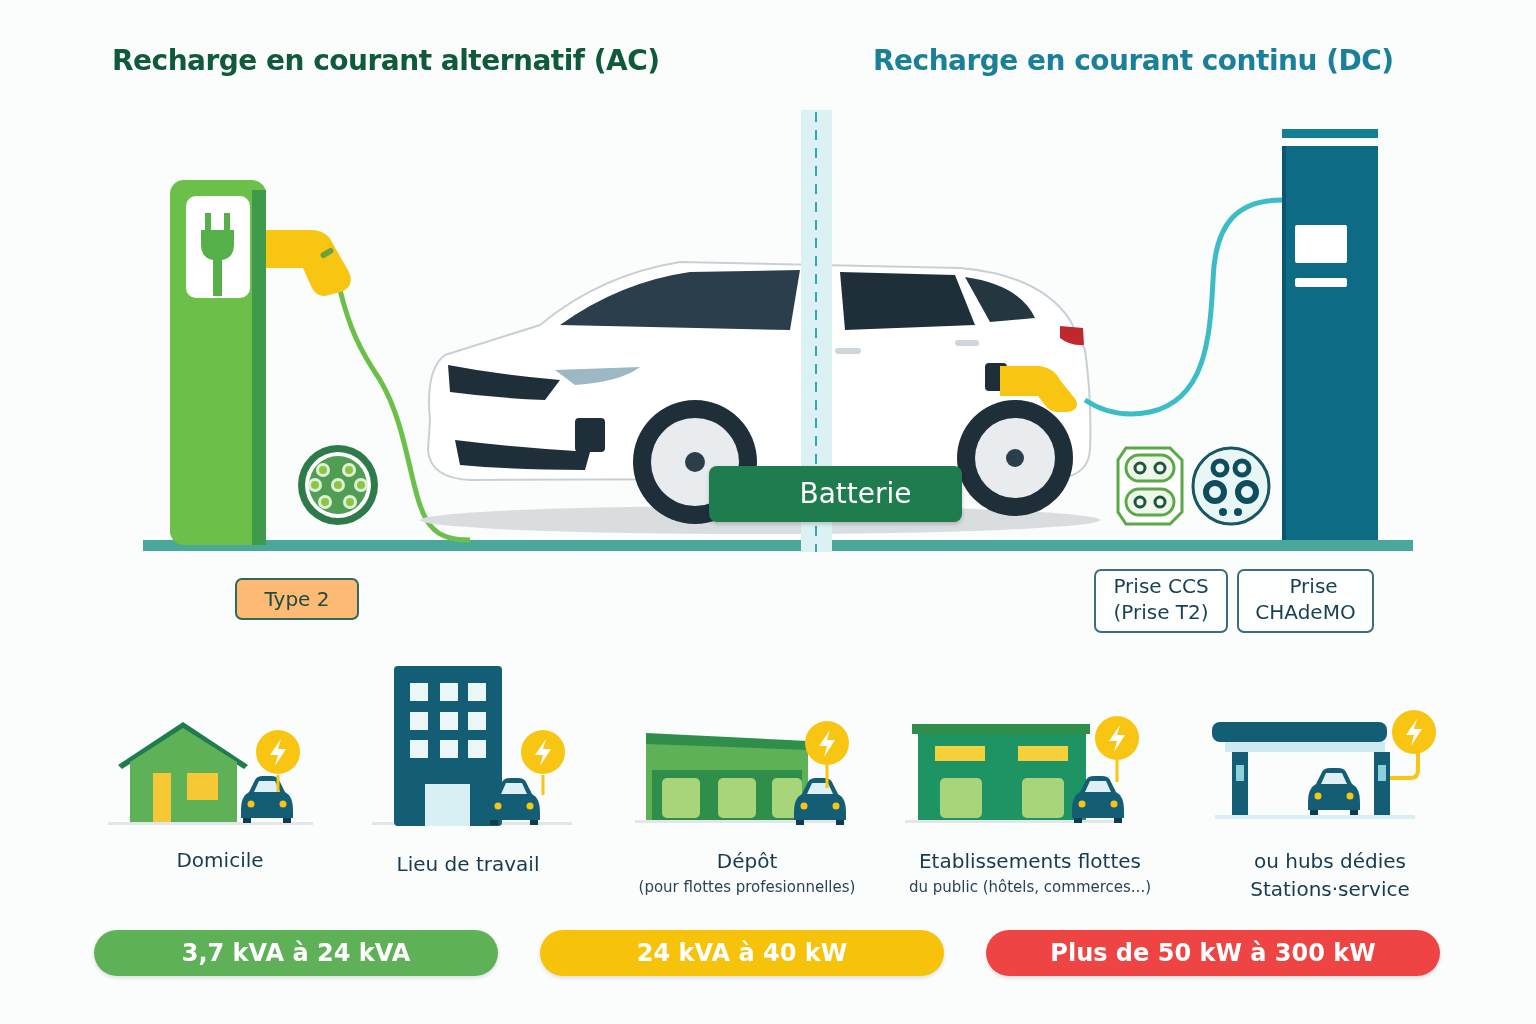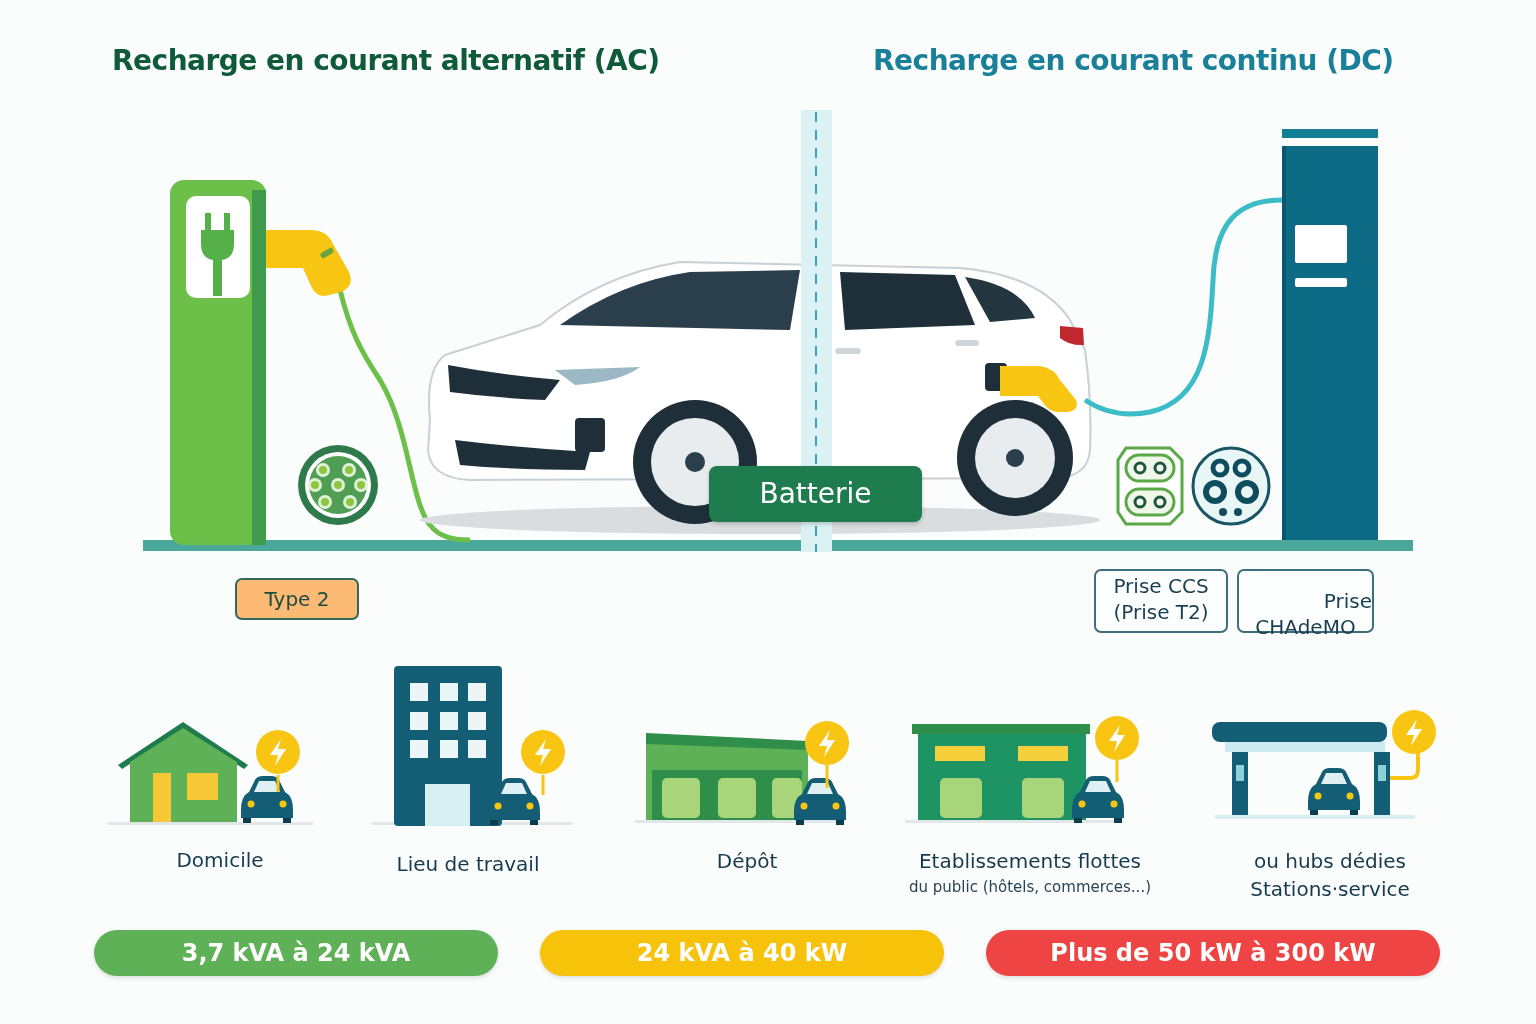--- a/index.html
+++ b/index.html
@@ -6,21 +6,21 @@
   body { width:1536px; height:1024px; background:#fbfcfc; position:relative; overflow:hidden; font-family:"DejaVu Sans", sans-serif; }
   .abs { position:absolute; }
   .title { font-size:28px; font-weight:600; letter-spacing:-0.5px; white-space:nowrap; }
   .title-ac { left:112px; top:44px; color:#0f5a3a; }
   .title-dc { left:873px; top:44px; color:#1a7f98; }
   .tag { position:absolute; border:2px solid #2f6a5a; border-radius:7px; background:#fdba74; color:#1e4a40; font-size:20px; text-align:center; line-height:26px; }
   .tag-dc { border-color:#3e6d7d; background:#fdfefe; color:#193f52; }
   .loc-label { position:absolute; text-align:center; color:#163a4e; font-size:20px; font-weight:500; line-height:28px; }
   .loc-sub { font-size:15px; font-weight:400; color:#2a4456; display:block; line-height:24px; }
   .pill { position:absolute; height:46px; border-radius:23px; color:#fff; font-size:24px; font-weight:700; text-align:center; line-height:46px; box-shadow:0 2px 4px rgba(0,0,0,0.12); }
-  .batt { position:absolute; left:709px; top:466px; width:213px; height:56px; background:#1e7c4e; border-radius:8px; color:#fff; font-size:28px; font-weight:500; text-align:center; line-height:56px; box-shadow:0 2px 4px rgba(0,0,0,0.2); }
+  .batt { position:absolute; left:709px; top:466px; width:213px; height:56px; background:#1e7c4e; border-radius:8px; color:#fff; font-size:28px; font-weight:500; text-align:center; line-height:56px; box-shadow:0 2px 4px rgba(0,0,0,0.2);padding-left:40px; }
 </style>
 </head>
 <body>
 
 <div class="abs title title-ac">Recharge en courant alternatif (AC)</div>
 <div class="abs title title-dc">Recharge en courant continu (DC)</div>
 
 <svg class="abs" style="left:0;top:0" width="1536" height="640">
 
   <rect x="143" y="540" width="1270" height="11" fill="#4aa89a"></rect>
@@ -128,21 +128,21 @@
 </svg>
 
 <div class="batt">Batterie</div>
 
 <div class="tag" style="left:235px;top:578px;width:120px;height:38px;line-height:38px;">Type 2</div>
 <div class="tag tag-dc" style="left:1094px;top:569px;width:130px;height:60px;">
   <div style="margin-top:2px">Prise CCS</div>
   <div>(Prise T2)</div>
 </div>
 <div class="tag tag-dc" style="left:1237px;top:569px;width:133px;height:60px;">
-  <div style="margin-top:17px;text-align:right;padding-left:16px">Prise</div>
+  <div style="margin-top:2px;text-align:center;padding-left:16px">Prise</div>
   <div>CHAdeMO</div>
 </div>
 
 <svg class="abs" style="left:0;top:650px" width="1536" height="190">
   <defs>
     <g id="bolt">
       <circle cx="0" cy="0" r="22" fill="#f7c512"></circle>
       <path d="M3 -13 L-8 3 L0 3 L-3 14 L8 -3 L0 -3z" fill="#ffffff"></path>
     </g>
     <g id="smallcar">
@@ -232,20 +232,21 @@
 </svg>
 
 <div class="loc-label" style="left:120px;top:846px;width:200px;">
   <span>Domicile</span>
 </div>
 <div class="loc-label" style="left:368px;top:850px;width:200px;">
   <span>Lieu de travail</span>
 </div>
 <div class="loc-label" style="left:612px;top:847px;width:270px;">
   <span>Dépôt</span>
+  <span class="loc-sub">(pour flottes profesionnelles)</span>
 </div>
 <div class="loc-label" style="left:890px;top:847px;width:280px;">
   <span>Etablissements flottes</span>
   <span class="loc-sub">du public (hôtels, commerces...)</span>
 </div>
 <div class="loc-label" style="left:1215px;top:847px;width:230px;">
   <span style="display:block">ou hubs dédies</span>
   <span style="display:block">Stations·service</span>
 </div>
 

